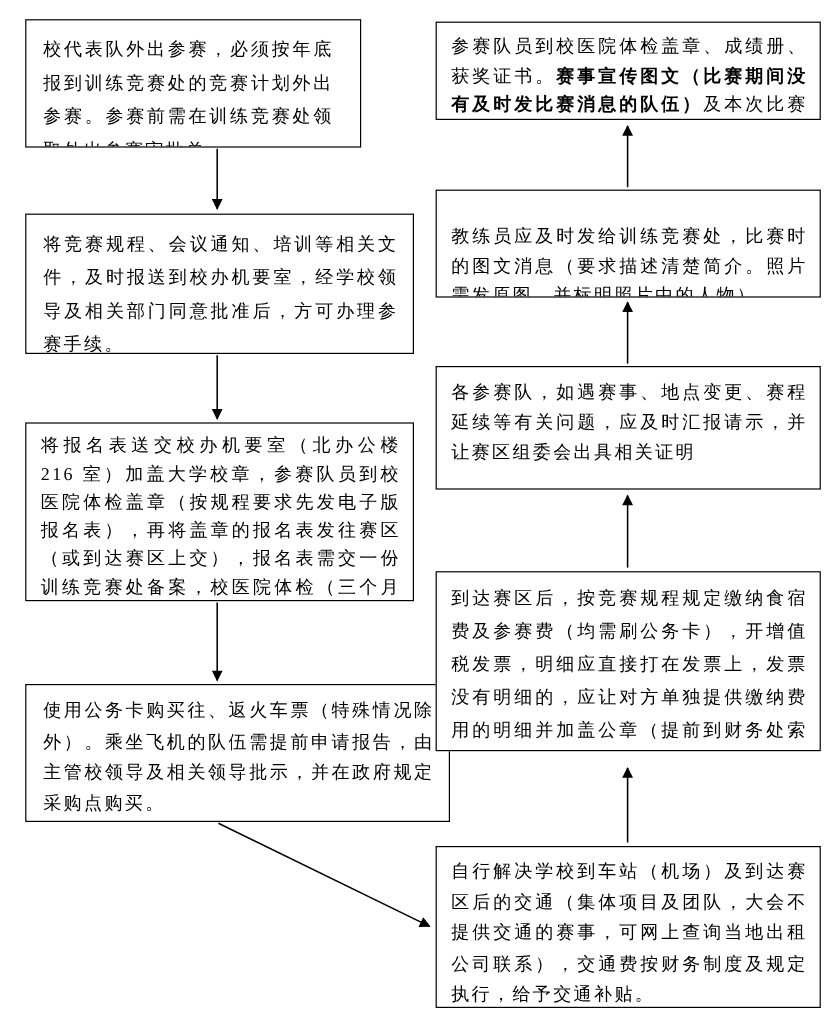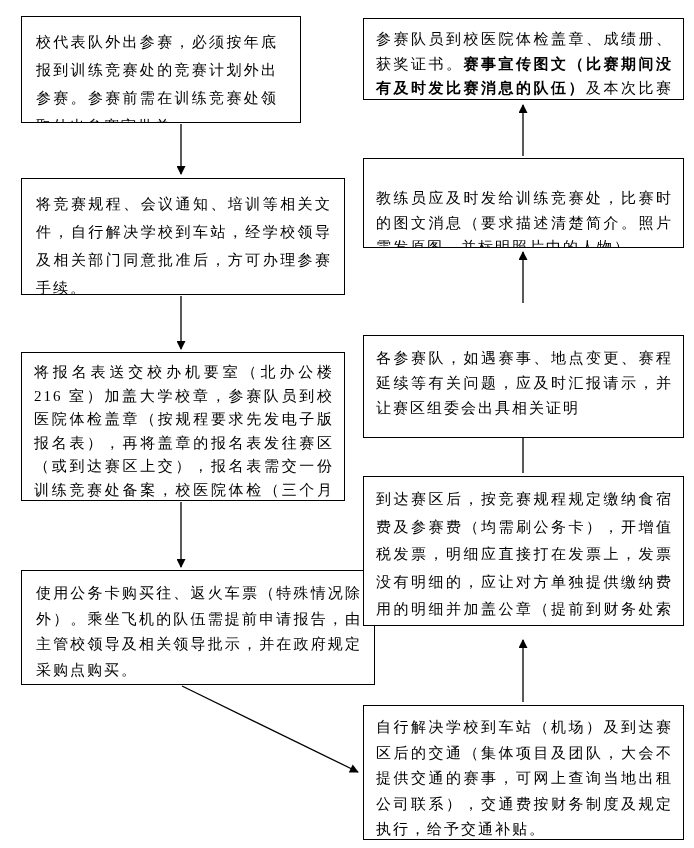--- a/index.html
+++ b/index.html
@@ -36,21 +36,21 @@
   }
   .fbox b { font-weight: bold; }
   
   .b-l1 { left: 21px;  top: 16px;  width: 280px; height: 107px; line-height: 28px;   padding: 11px 22px 0 14px; }
   .b-l2 { left: 21px;  top: 178px; width: 324px; height: 117px; line-height: 28px;   padding: 11px 12px 0 14px; }
   .b-l3 { left: 21px;  top: 352px; width: 324px; height: 149px; line-height: 23.5px; padding: 8px 10px 0 12px; }
   .b-l4 { left: 21px;  top: 570px; width: 354px; height: 115px; line-height: 25.5px; padding: 10px 12px 0 14px; }
   
   .b-r1 { left: 363px; top: 18px;  width: 321px; height: 82px;  line-height: 24.5px; padding: 8px 10px 0 12px; }
   .b-r2 { left: 363px; top: 158px; width: 321px; height: 90px;  line-height: 24.5px; padding: 27px 10px 0 12px; }
-  .b-r3 { left: 363px; top: 305px; width: 321px; height: 103px; line-height: 25px;   padding: 10px 10px 0 12px; margin-top: 30px; }
+  .b-r3 { left: 363px; top: 305px; width: 321px; height: 103px; line-height: 25px;   padding: 10px 10px 0 12px; }
   .b-r4 { left: 363px; top: 476px; width: 321px; height: 150px; line-height: 27.5px; padding: 9px 10px 0 12px; }
   .b-r5 { left: 363px; top: 705px; width: 321px; height: 135px; line-height: 25.5px; padding: 9px 10px 0 12px; }
 </style>
 </head>
 <body>
 
 <div class="canvas">
 
   <svg class="arrow-layer" width="694" height="848" viewBox="0 0 694 848" xmlns="http://www.w3.org/2000/svg">
     <defs>
@@ -65,21 +65,21 @@
     <line x1="523" y1="702" x2="523" y2="640" stroke="#000000" stroke-width="1.3" marker-end="url(#arrowhead)"></line>
     <line x1="523" y1="473" x2="523" y2="413" stroke="#000000" stroke-width="1.3" marker-end="url(#arrowhead)"></line>
     <line x1="523" y1="303" x2="523" y2="252" stroke="#000000" stroke-width="1.3" marker-end="url(#arrowhead)"></line>
     <line x1="523" y1="156" x2="523" y2="105" stroke="#000000" stroke-width="1.3" marker-end="url(#arrowhead)"></line>
   </svg>
 
   <div class="fbox b-l1">
     <span>校代表队外出参赛，必须按年底报到训练竞赛处的竞赛计划外出参赛。参赛前需在训练竞赛处领取外出参赛审批单。</span>
   </div>
   <div class="fbox b-l2">
-    <span>将竞赛规程、会议通知、培训等相关文件，自行解决学校到车站，经学校领导及相关部门同意批准后，方可办理参赛手续。</span>
+    <span>将竞赛规程、会议通知、培训等相关文件，及时报送到校办机要室，经学校领导及相关部门同意批准后，方可办理参赛手续。</span>
   </div>
   <div class="fbox b-l3">
     <span>将报名表送交校办机要室（北办公楼 216 室）加盖大学校章，参赛队员到校医院体检盖章（按规程要求先发电子版报名表），再将盖章的报名表发往赛区（或到达赛区上交），报名表需交一份训练竞赛处备案，校医院体检（三个月有效期）并给学生办理保险。</span>
   </div>
   <div class="fbox b-l4">
     <span>使用公务卡购买往、返火车票（特殊情况除外）。乘坐飞机的队伍需提前申请报告，由主管校领导及相关领导批示，并在政府规定采购点购买。</span>
   </div>
 
   <div class="fbox b-r1">
     <span>参赛队员到校医院体检盖章、成绩册、获奖证书。</span><b>赛事宣传图文（比赛期间没有及时发比赛消息的队伍）</b><span>及本次比赛总结。</span>

